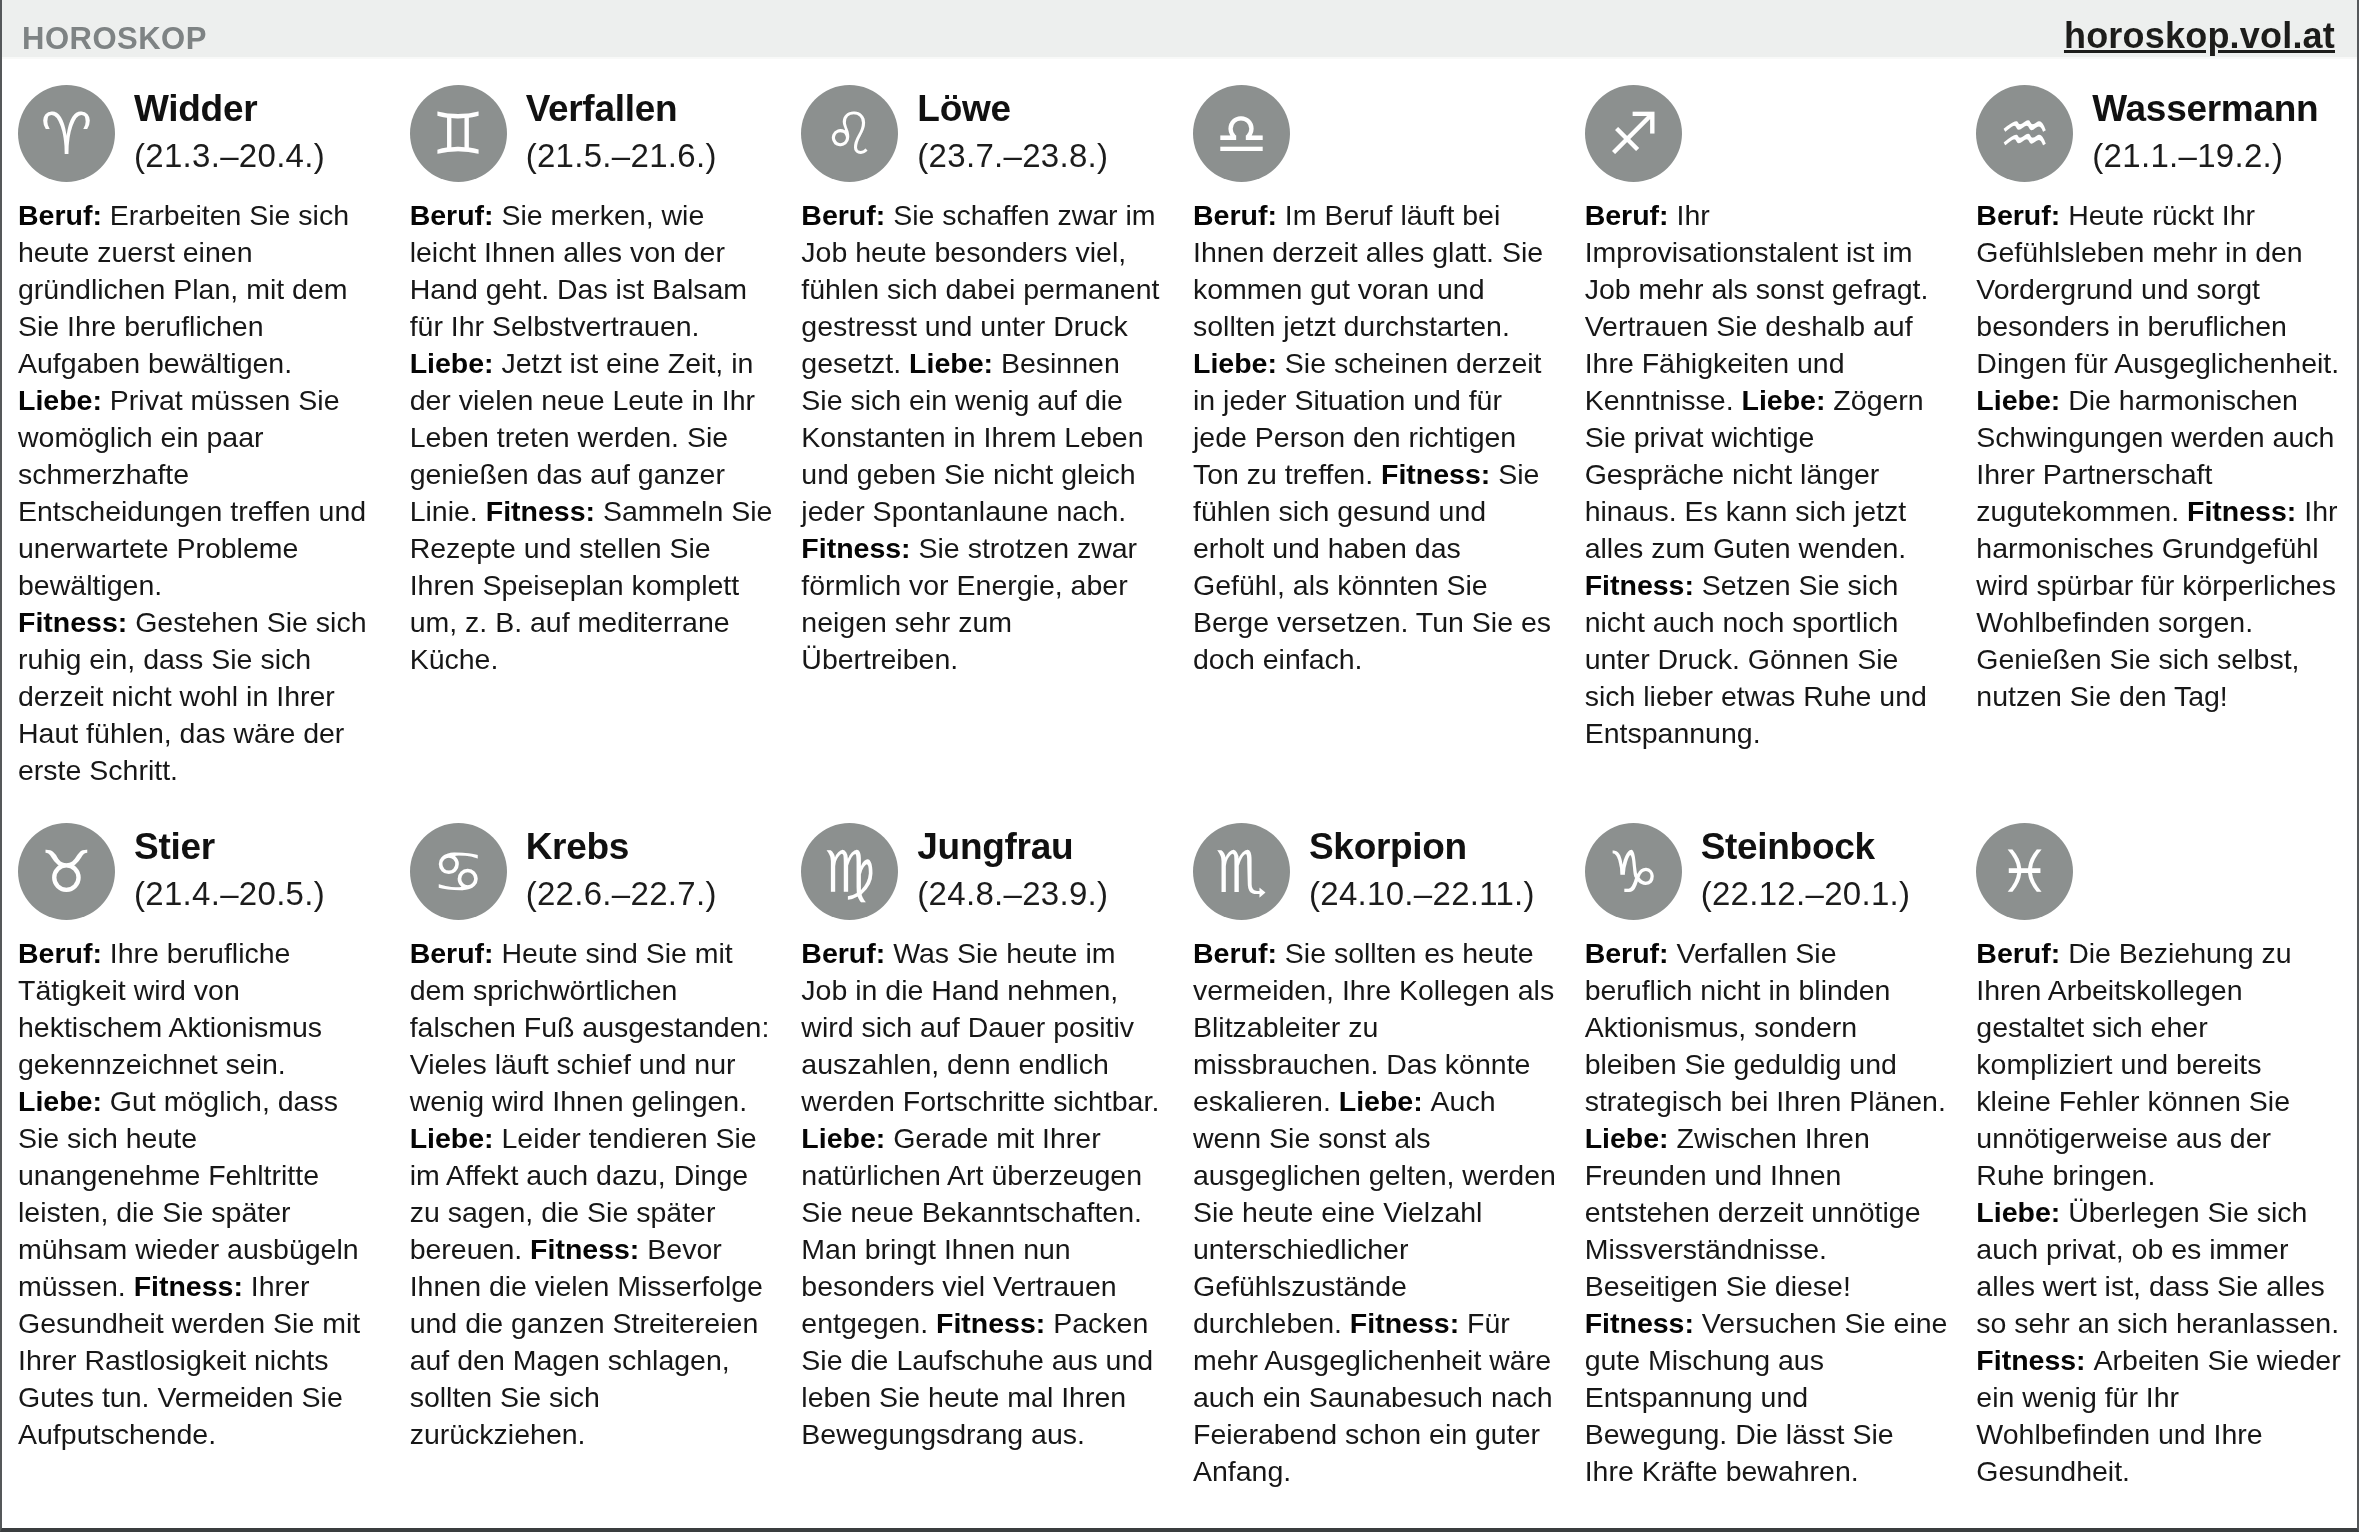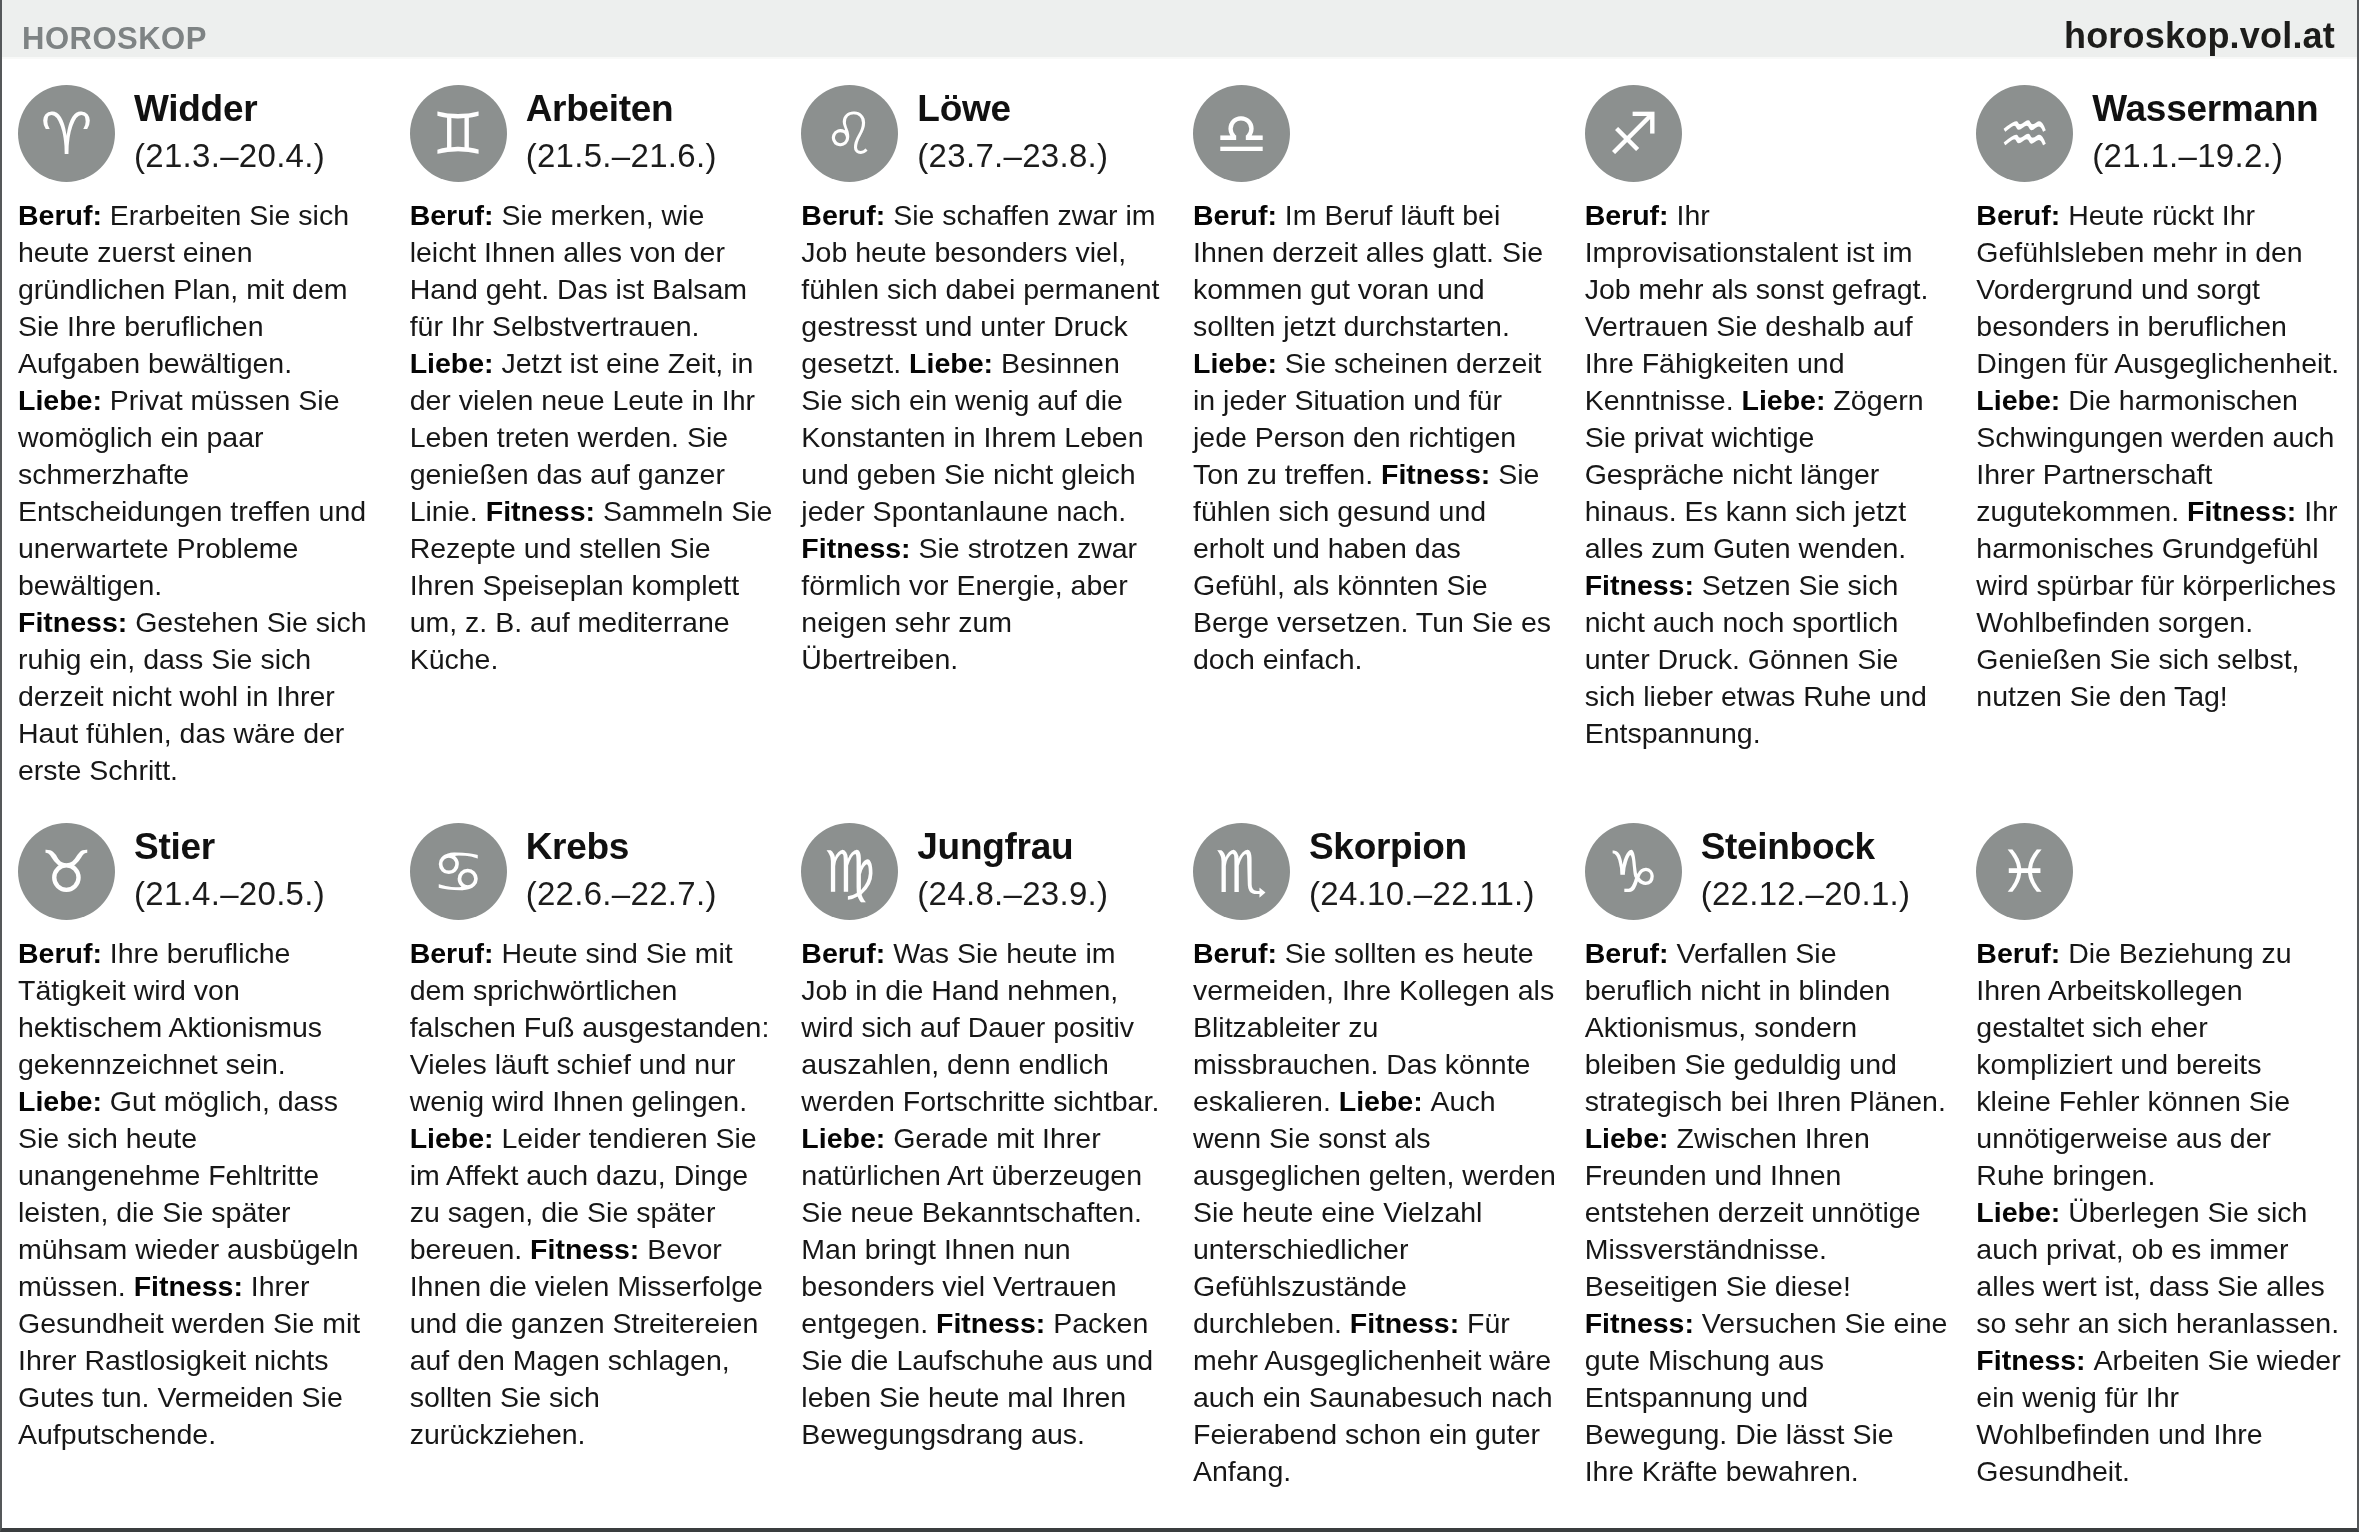--- a/index.html
+++ b/index.html
@@ -23,21 +23,21 @@
     background:#edefee;
     display:flex;align-items:flex-end;justify-content:space-between;
     padding:0 22px 0 20px;
     border-bottom:2px solid #f8f9f8;
     flex:0 0 auto;
   }
   .masthead .kicker{
     font-size:31px;font-weight:bold;color:#7e8384;letter-spacing:0.5px;
   }
   .masthead .site{
-    font-size:36px;font-weight:bold;color:#1d1d1b;letter-spacing:0.2px;
+    font-size:36px;font-weight:bold;color:#1d1d1b;letter-spacing:0.2px;text-decoration:underline;
   }
   .grid{
     flex:1 1 auto;
     display:grid;
     grid-template-columns:repeat(6,1fr);
     column-gap:27px;
     row-gap:34px;
     padding:26px 16px 10px 16px;
     align-content:start;
   }
@@ -91,21 +91,21 @@
         <div class="sign-dates">(21.3.–20.4.)</div>
       </div>
     </div>
     <div class="sign-text"><b>Beruf:</b><span>&nbsp;Erarbeiten Sie sich heute zuerst einen gründlichen Plan, mit dem Sie Ihre beruflichen Aufgaben bewältigen. </span><b>Liebe:</b><span>&nbsp;Privat müssen Sie womöglich ein paar schmerzhafte Entscheidungen treffen und unerwartete Probleme bewältigen. </span><b>Fitness:</b><span>&nbsp;Gestehen Sie sich ruhig ein, dass Sie sich derzeit nicht wohl in Ihrer Haut fühlen, das wäre der erste Schritt.</span></div>
   </div>
 
   <div class="sign">
     <div class="sign-head">
       <div class="sign-icon">♊</div>
       <div class="sign-titles">
-        <div class="sign-name">Arbeiten</div>
+        <div class="sign-name">Verfallen</div>
         <div class="sign-dates">(21.5.–21.6.)</div>
       </div>
     </div>
     <div class="sign-text"><b>Beruf:</b><span>&nbsp;Sie merken, wie leicht Ihnen alles von der Hand geht. Das ist Balsam für Ihr Selbstvertrauen. </span><b>Liebe:</b><span>&nbsp;Jetzt ist eine Zeit, in der vielen neue Leute in Ihr Leben treten werden. Sie genießen das auf ganzer Linie. </span><b>Fitness:</b><span>&nbsp;Sammeln Sie Rezepte und stellen Sie Ihren Speiseplan komplett um, z. B. auf mediterrane Küche.</span></div>
   </div>
 
   <div class="sign">
     <div class="sign-head">
       <div class="sign-icon">♌</div>
       <div class="sign-titles">

